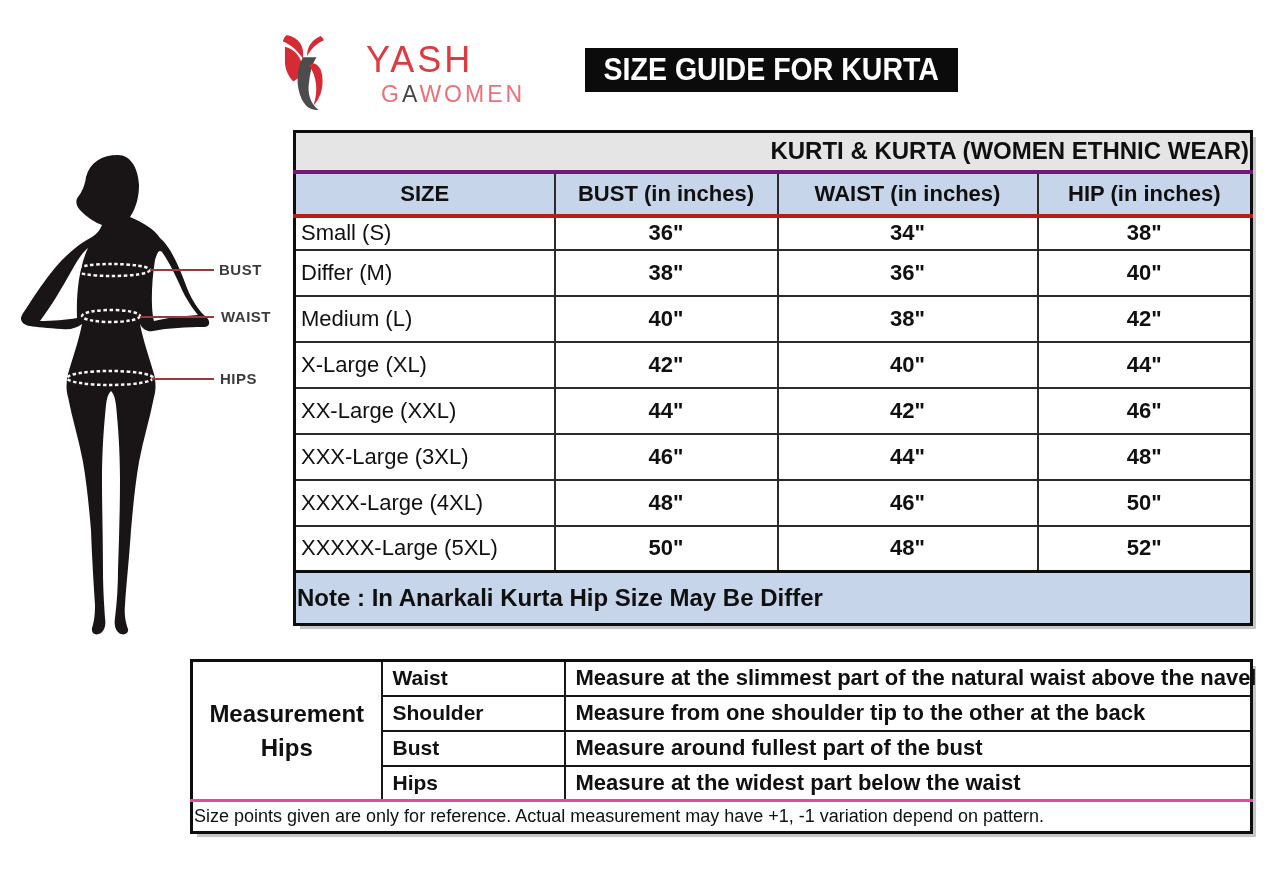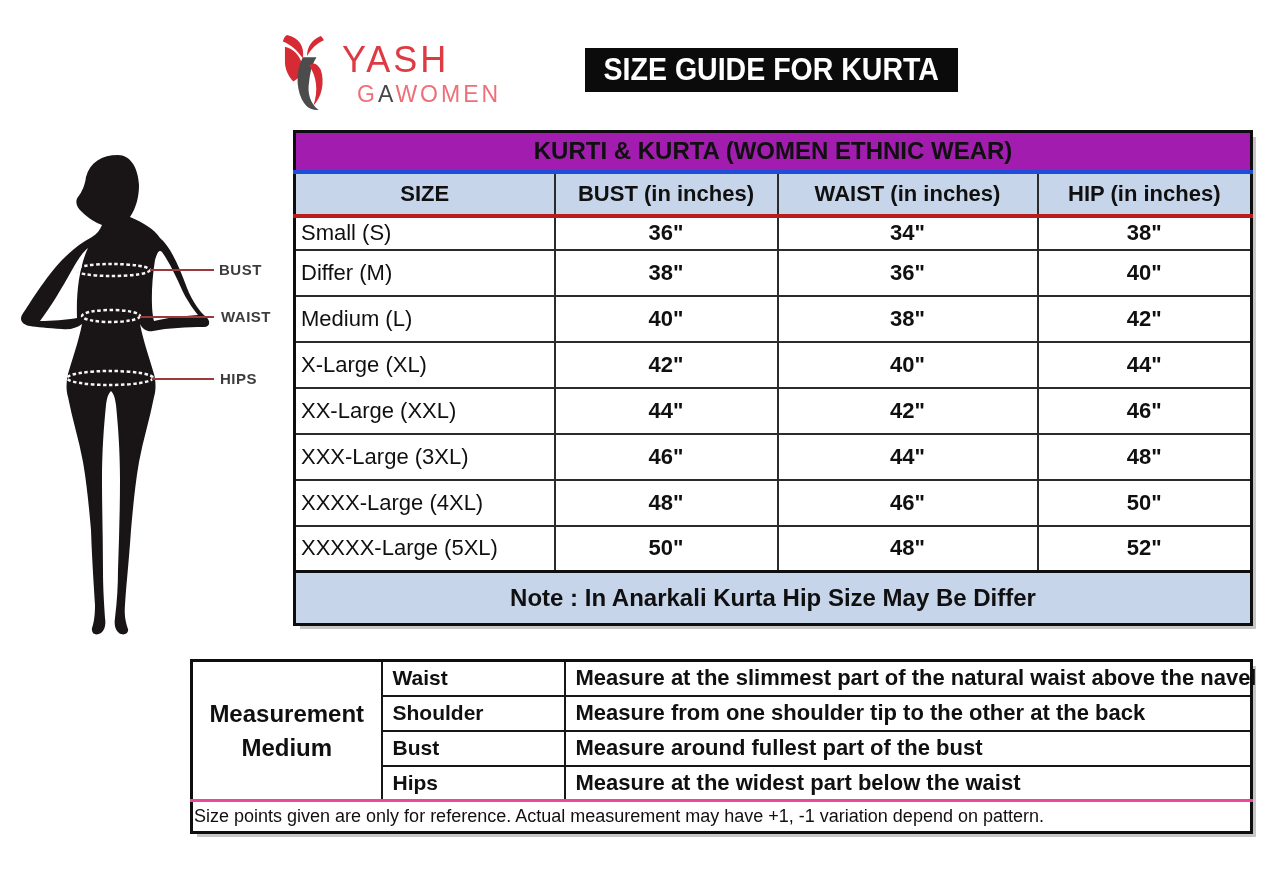--- a/index.html
+++ b/index.html
@@ -2,21 +2,21 @@
 <html><head>
 <meta charset="utf-8">
 <style>
   html,body { margin:0; padding:0; background:#fff; }
   .page {
     position:relative; width:1280px; height:883px; background:#ffffff;
     font-family:"Liberation Sans", sans-serif; color:#101010; overflow:hidden;
   }
 
   
-  .logo { position:absolute; left:274px; top:34px; display:flex; align-items:flex-start; }
+  .logo { position:absolute; left:274px; top:34px; display:flex; align-items:flex-start;gap:24px; }
   .logo-mark { width:64px; height:78px; }
   .logo-text { display:flex; flex-direction:column; margin-left:4px; margin-top:8px; }
   .brand-top { font-size:36px; line-height:1; letter-spacing:3px; color:#dd3a42; font-weight:400; }
   .brand-bottom { font-size:23px; line-height:1; letter-spacing:3px; margin-top:5px; margin-left:15px; color:#ee6f77; font-weight:400; }
   .brand-bottom .dark-a { color:#474747; }
 
   
   .title-banner {
     position:absolute; left:585px; top:48px; width:373px; height:44px;
     background:#0b0b0b; display:flex; align-items:center; justify-content:center;
@@ -39,35 +39,35 @@
 
   
   table { border-collapse:collapse; table-layout:fixed; }
   .size-table {
     position:absolute; left:293px; top:130px; width:957px;
     border:3px solid #0e0e0e; box-shadow:5px 5px 0 -2px #c6c6c6;
   }
   .size-table td { border:2px solid #2b2b2b; overflow:hidden; white-space:nowrap; }
   .st-title { height:40px; }
   .st-title td {
-    background:#a21caf; text-align:center; font-weight:bold; font-size:24px;
-    border-bottom:4px solid #1d4ed8;
+    background:#e5e5e5; text-align:right; font-weight:bold; font-size:24px;
+    border-bottom:4px solid #701a75;
   }
   .st-head { height:44px; }
   .st-head td {
     background:#c7d5ea; text-align:center; font-weight:bold; font-size:22px;
     border-bottom:4px solid #b91c1c;
   }
   .st-row { height:46px; }
   .st-row-first { height:34px; }
   .size-name { text-align:left; padding-left:5px; font-weight:normal; font-size:22px; }
   .val { text-align:center; font-weight:bold; font-size:22px; }
   .st-note { height:53px; }
   .st-note td {
-    background:#c7d5ea; text-align:center; font-weight:bold; font-size:24px;
+    background:#c7d5ea; text-align:left; font-weight:bold; font-size:24px;
     border-top:3px solid #0e0e0e;
   }
 
   
   .mg-table {
     position:absolute; left:190px; top:659px; width:1060px;
     border:3px solid #0e0e0e; box-shadow:5px 5px 0 -2px #c6c6c6; background:#fff;
   }
   .mg-table td { border:2px solid #161616; background:#ffffff; }
   .mg-row { height:35px; }
@@ -217,21 +217,21 @@
   </table>
 
   <table class="mg-table">
     <colgroup>
       <col style="width:190px">
         <col style="width:183px">
         <col style="width:687px">
     </colgroup>
     <tbody>
       <tr class="mg-row">
-        <td class="mg-title-cell" rowspan="4">Measurement Medium</td>
+        <td class="mg-title-cell" rowspan="4">Measurement Hips</td>
         <td class="mg-label">Waist</td>
         <td class="mg-desc">Measure at the slimmest part of the natural waist above the navel</td>
       </tr>
       <tr class="mg-row">
         <td class="mg-label">Shoulder</td>
         <td class="mg-desc">Measure from one shoulder tip to the other at the back</td>
       </tr>
       <tr class="mg-row">
         <td class="mg-label">Bust</td>
         <td class="mg-desc">Measure around fullest part of the bust</td>

